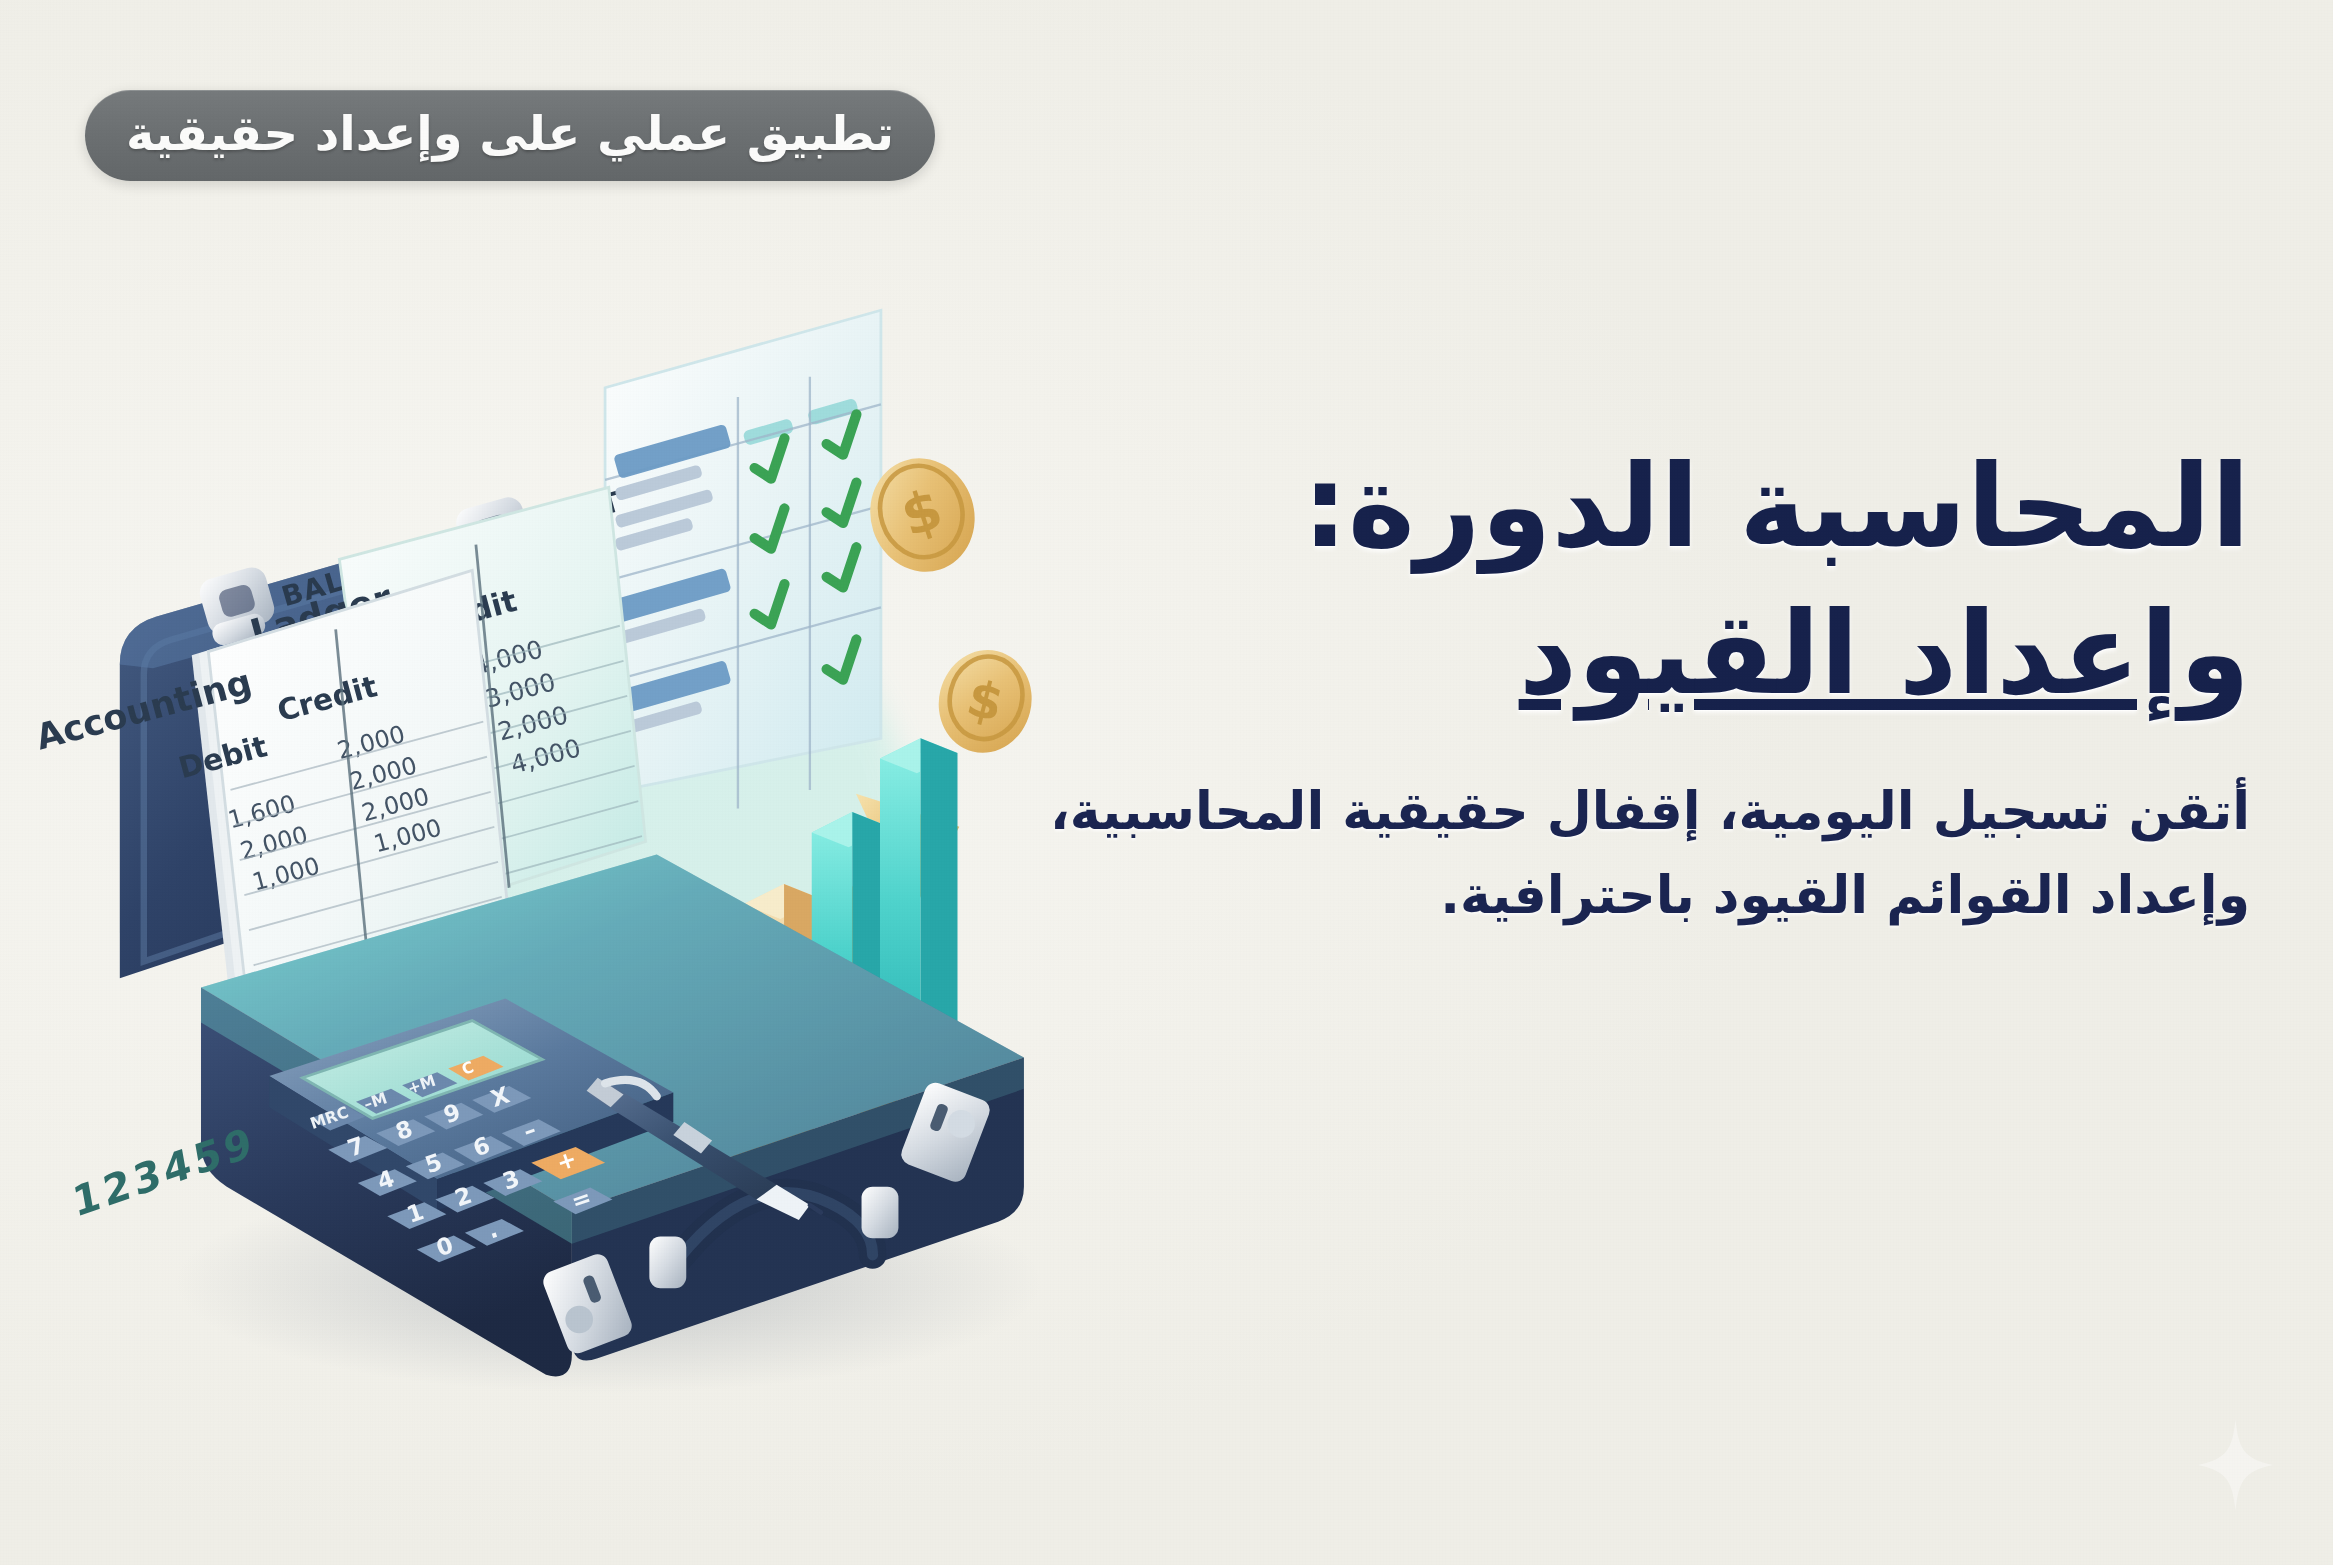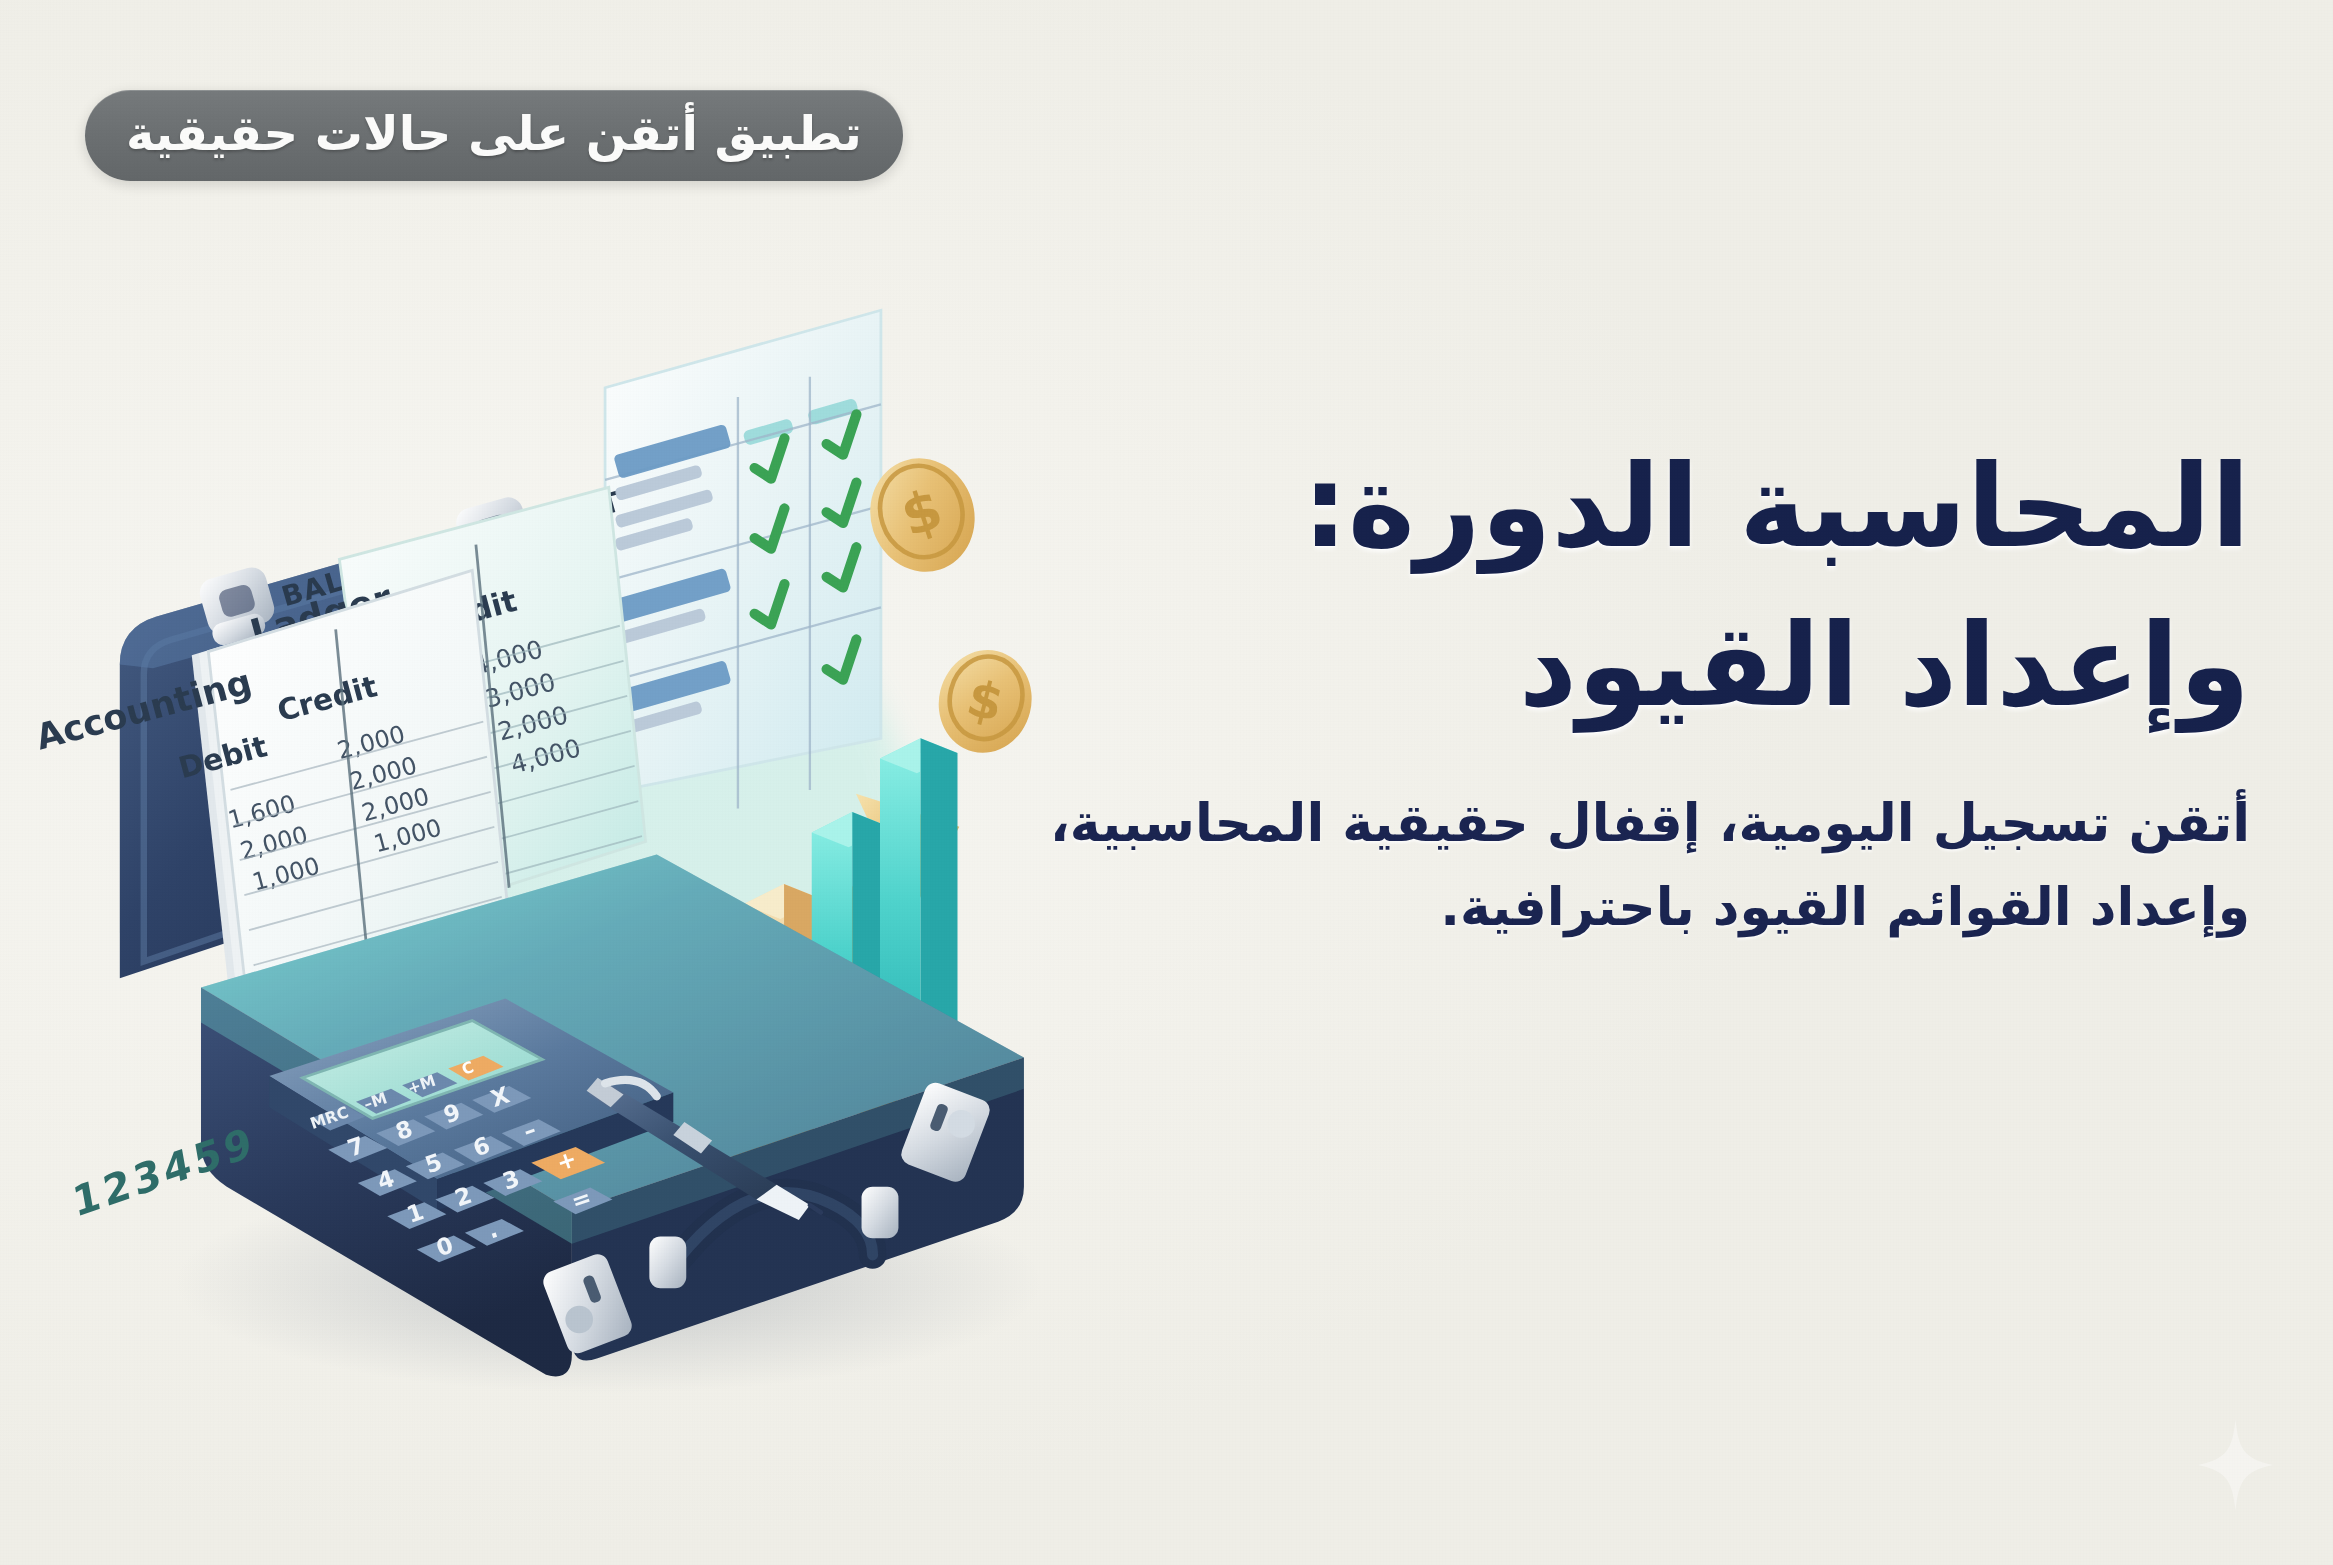--- a/index.html
+++ b/index.html
@@ -44,21 +44,21 @@
   #text-col {
     position:absolute; right:83px; top:434px; width:1255px;
     text-align:right; direction:rtl;
   }
   .title-line {
     color:#17224c;
     font-size:114px; font-weight:800; line-height:1.28;
     letter-spacing:-0.9px; white-space:nowrap;
     text-shadow:0 2.8px 4.6px rgba(255,255,255,.85), 0 0.9px 0 rgba(255,255,255,.9);
   }
-  #title-line-2 { margin-top:13px; }
+  #title-line-2 { margin-top:1px;text-decoration:underline; }
   #subtitle {
     margin-top:42px;
     color:#1b2551;
     font-size:52px; font-weight:700; line-height:1.62;
     text-shadow:0 1.8px 2.8px rgba(255,255,255,.8);
   }
 
   
   #illus { position:absolute; left:92px; top:277px; width:1135px; height:1144px; }
   #illus svg { width:100%; height:100%; display:block; overflow:visible; }
@@ -71,21 +71,21 @@
   #sparkle svg { width:100%; height:100%; display:block; }
 
   .txt { font-family:"DejaVu Sans","Liberation Sans",sans-serif; }
 </style>
 </head>
 <body>
 
 <div id="canvas">
 
   <div id="badge">
-    <span id="badge-text" class="txt">تطبيق أتقن على حالات حقيقية</span>
+    <span id="badge-text" class="txt">تطبيق عملي على وإعداد حقيقية</span>
   </div>
 
   <div id="illus">
     <svg viewBox="0 0 1230 1240" xmlns="http://www.w3.org/2000/svg">
       <defs>
         <linearGradient id="caseLid" x1="0" y1="0" x2="1" y2="1">
           <stop offset="0" stop-color="#4a6288"></stop>
           <stop offset=".45" stop-color="#2f4368"></stop>
           <stop offset="1" stop-color="#22314f"></stop>
         </linearGradient>

